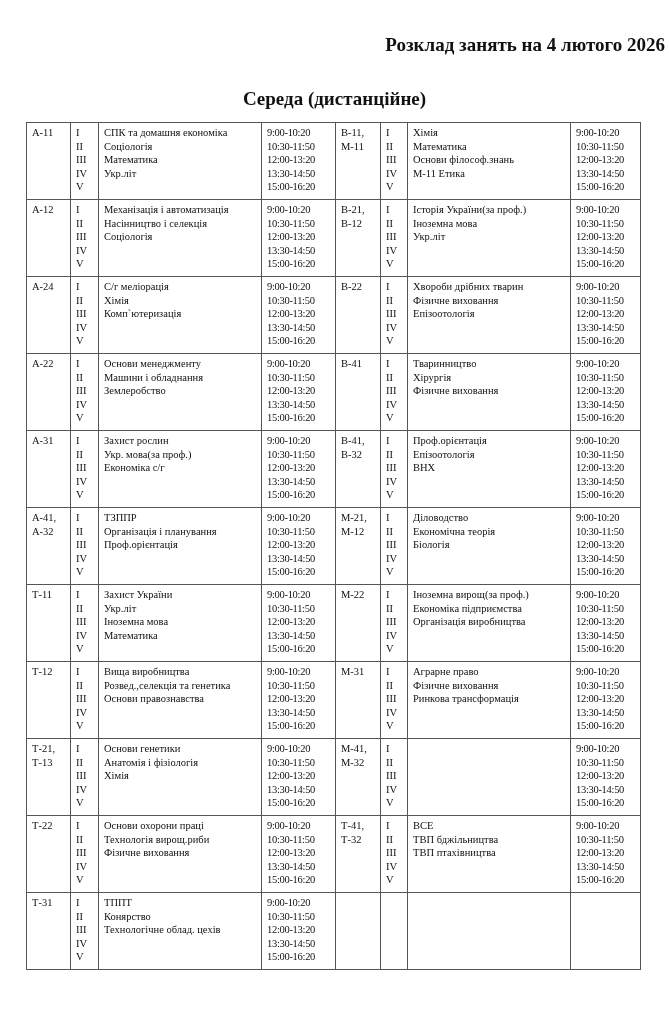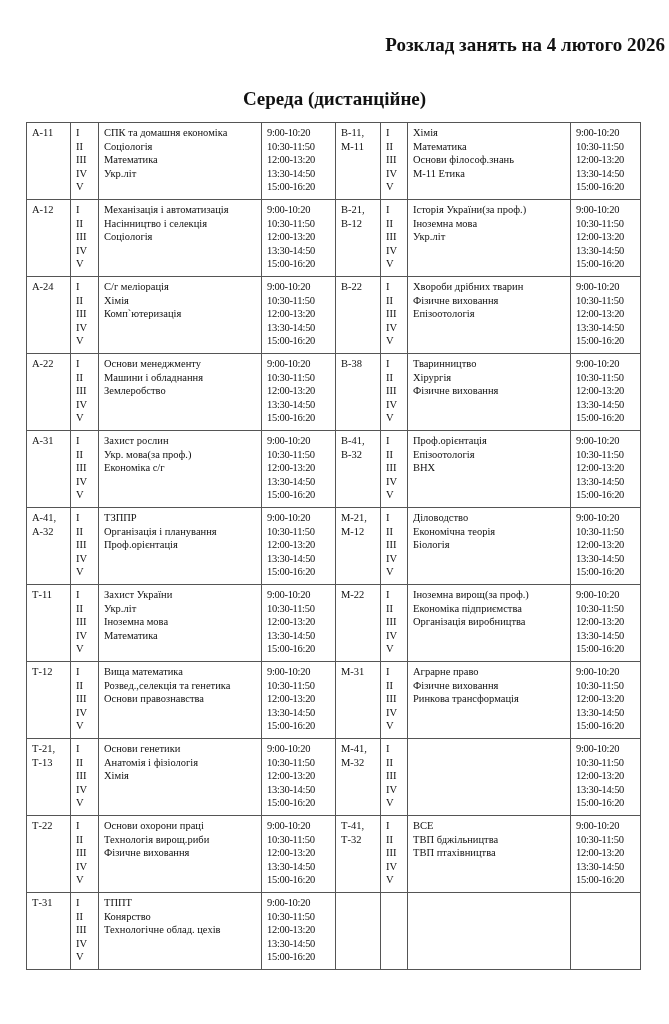--- a/index.html
+++ b/index.html
@@ -223,21 +223,21 @@
           <span class="line">Землеробство</span>
         </td>
         <td>
           <span class="time-line">9:00-10:20</span>
           <span class="time-line">10:30-11:50</span>
           <span class="time-line">12:00-13:20</span>
           <span class="time-line">13:30-14:50</span>
           <span class="time-line">15:00-16:20</span>
         </td>
         <td>
-          <span class="line">В-38</span>
+          <span class="line">В-41</span>
         </td>
         <td>
           <span class="line">I</span>
           <span class="line">II</span>
           <span class="line">III</span>
           <span class="line">IV</span>
           <span class="line">V</span>
         </td>
         <td>
           <span class="line">Тваринництво</span>
@@ -399,21 +399,21 @@
           <span class="line">Т-12</span>
         </td>
         <td>
           <span class="line">I</span>
           <span class="line">II</span>
           <span class="line">III</span>
           <span class="line">IV</span>
           <span class="line">V</span>
         </td>
         <td>
-          <span class="line">Вища математика</span>
+          <span class="line">Вища виробництва</span>
           <span class="line">Розвед.,селекція та генетика</span>
           <span class="line">Основи правознавства</span>
         </td>
         <td>
           <span class="time-line">9:00-10:20</span>
           <span class="time-line">10:30-11:50</span>
           <span class="time-line">12:00-13:20</span>
           <span class="time-line">13:30-14:50</span>
           <span class="time-line">15:00-16:20</span>
         </td>

